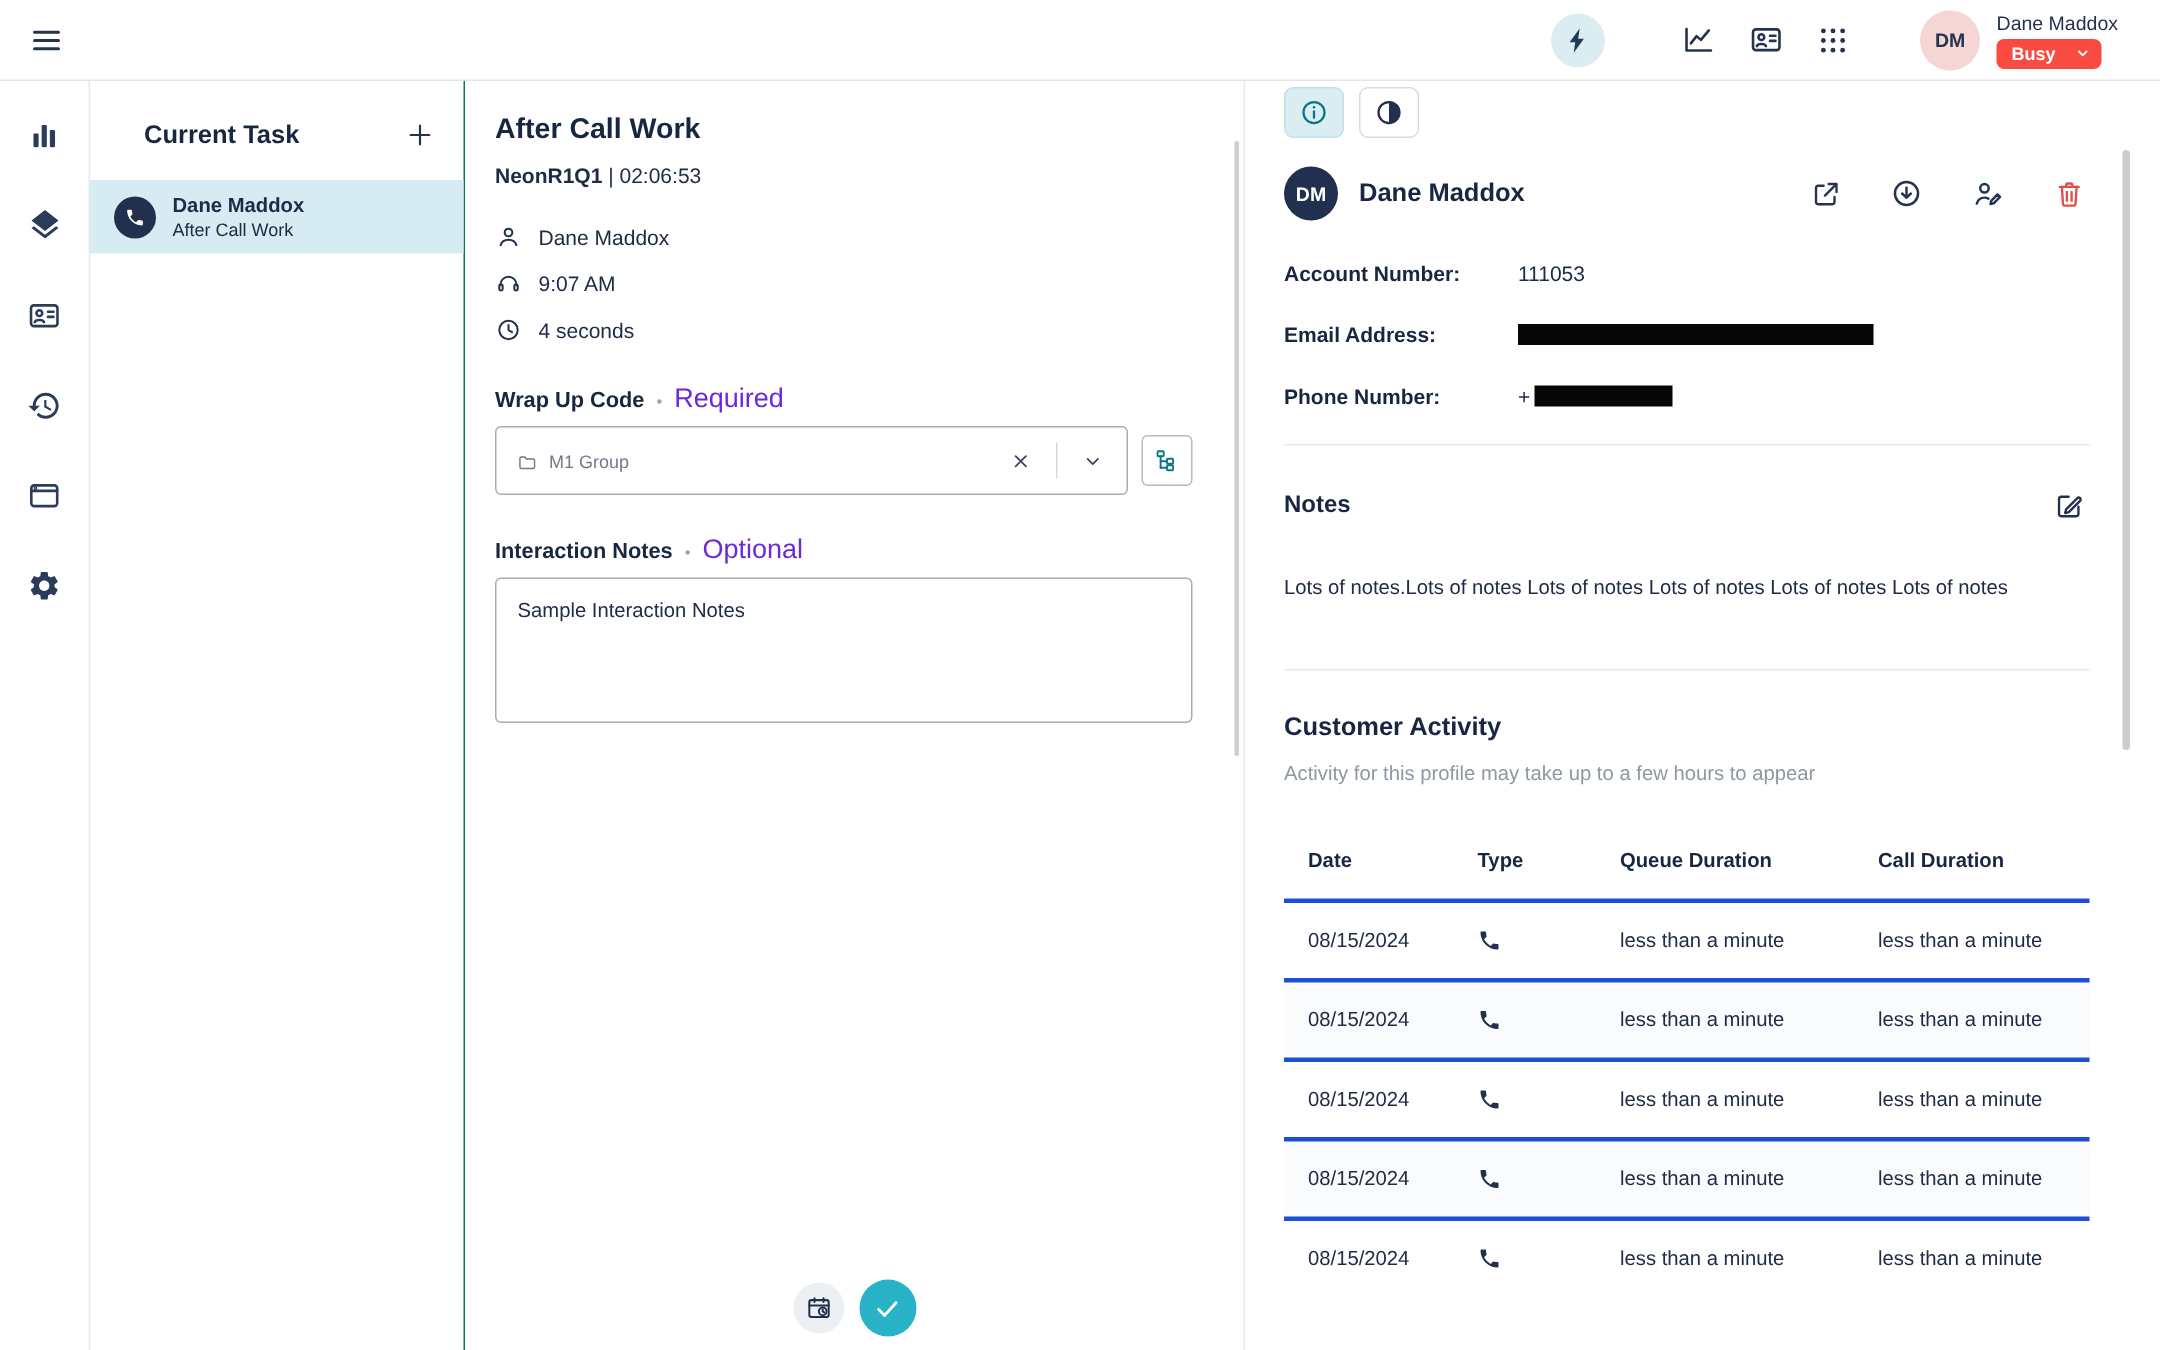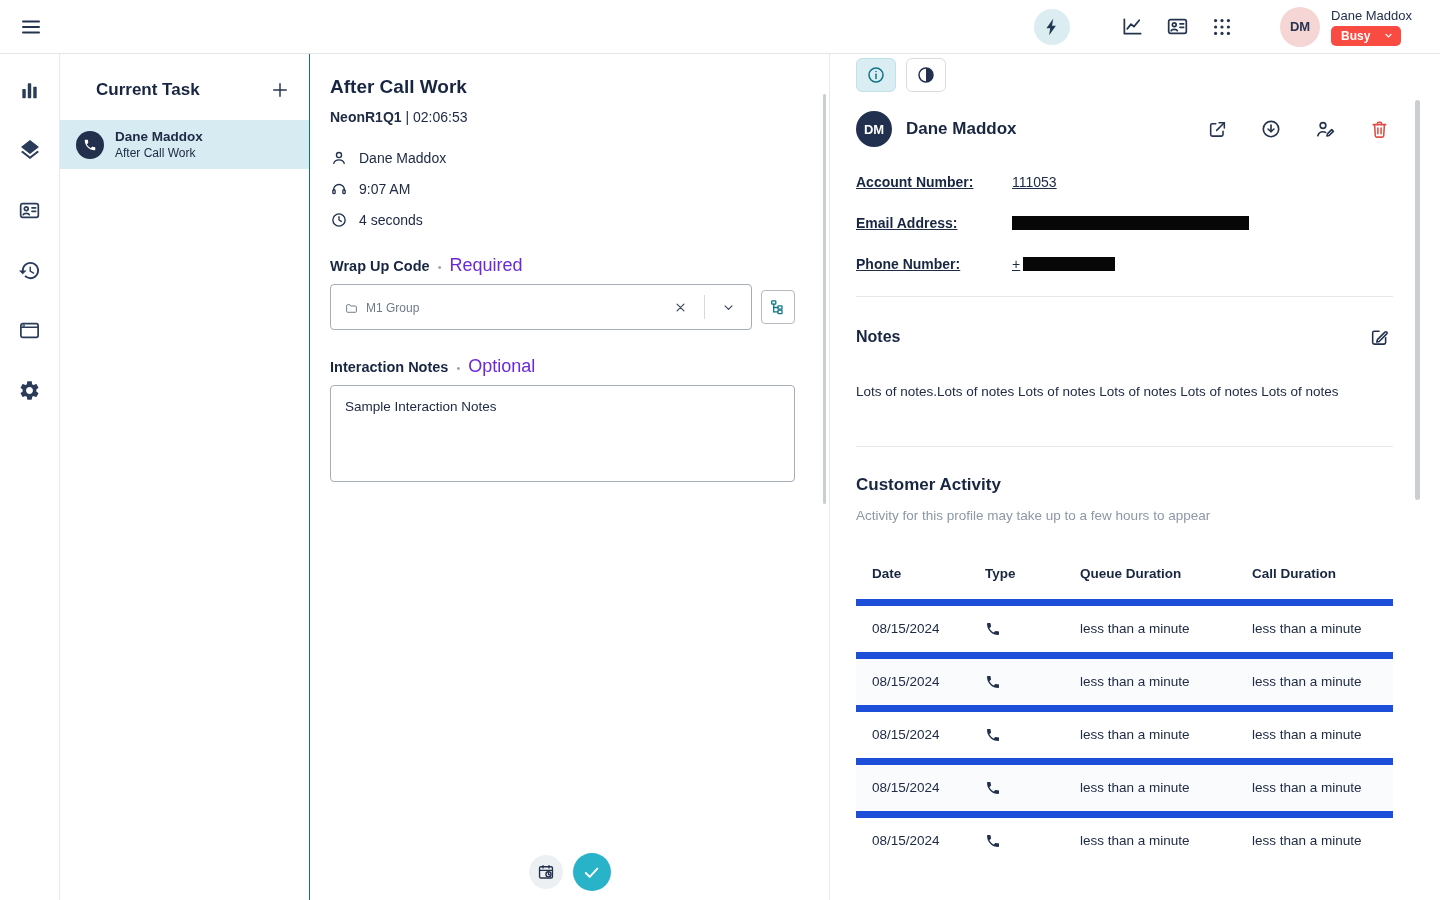--- a/index.html
+++ b/index.html
@@ -77,38 +77,38 @@
   .tab-btn { width: 40px; height: 34px; border-radius: 6px; display: flex; align-items: center; justify-content: center; border: 1px solid transparent; background: none; cursor: pointer; color: #22304d; }
   .tab-btn.active { background: #d9edf3; color: #0d7585; border-color: #bfe2ea; }
   .tab-btn.inactive { border-color: #d8dcdf; }
   .profile-head { margin-top: 19px; display: flex; align-items: center; }
   .contact-avatar { width: 36px; height: 36px; background: #20304e; color: #fff; font-size: 13px; cursor: pointer; }
   .contact-name { margin-left: 14px; font-size: 17px; font-weight: bold; color: #182642; }
   .profile-actions { margin-left: auto; display: flex; align-items: center; gap: 26px; }
   .profile-actions .icon-btn { width: 28px; height: 28px; }
   .trash-btn { color: #df5049; }
   .fields { margin-top: 26px; }
-  .field-row { display: flex; align-items: center; margin-bottom: 23px; font-size: 14px; height: 18px; text-decoration: underline; }
+  .field-row { display: flex; align-items: center; margin-bottom: 23px; font-size: 14px; height: 18px; }
   .field-label { width: 156px; font-weight: bold; color: #182642; }
   .redact { background: #070707; height: 14px; }
   .redact.email { width: 237px; }
   .redact.phone { width: 92px; margin-left: 3px; }
   .divider { border: none; border-top: 1px solid #e6e8ea; }
   .hr1 { margin-top: 14px; }
   .notes-head { margin-top: 26px; display: flex; align-items: center; justify-content: space-between; gap: 24px; }
   .notes-title { font-size: 16px; font-weight: bold; color: #182642; }
   .edit-btn { width: 28px; height: 28px; color: #22304d; }
   .notes-content { margin-top: 32px; font-size: 13.5px; line-height: 1.4; color: #202c46; }
   .hr2 { margin-top: 44px; }
   .activity-title { margin-top: 28px; font-size: 17px; font-weight: bold; color: #182642; }
   .activity-sub { margin-top: 13px; font-size: 13.5px; color: #8d97a5; }
   .activity-table { margin-top: 26px; }
   .act-row { display: grid; grid-template-columns: 113px 95px 172px 1fr; align-items: center; height: 53px; font-size: 13.5px; padding-left: 16px; }
   .act-header { height: 50px; font-weight: bold; color: #182642; }
-  .act-body .act-row { border-top: 7px solid #1d4ed8; }
+  .act-body .act-row { border-top: 3px solid #1d4ed8; }
   .act-body .act-row:nth-child(even) { background: #fafbfc; }
   .act-type svg { color: #22304d; }
   .profile-scroll { right: 20px; top: 46px; width: 5px; height: 400px; }
 
   svg { display: block; }
 </style>
 </head>
 <body>
 
 <div class="app">

